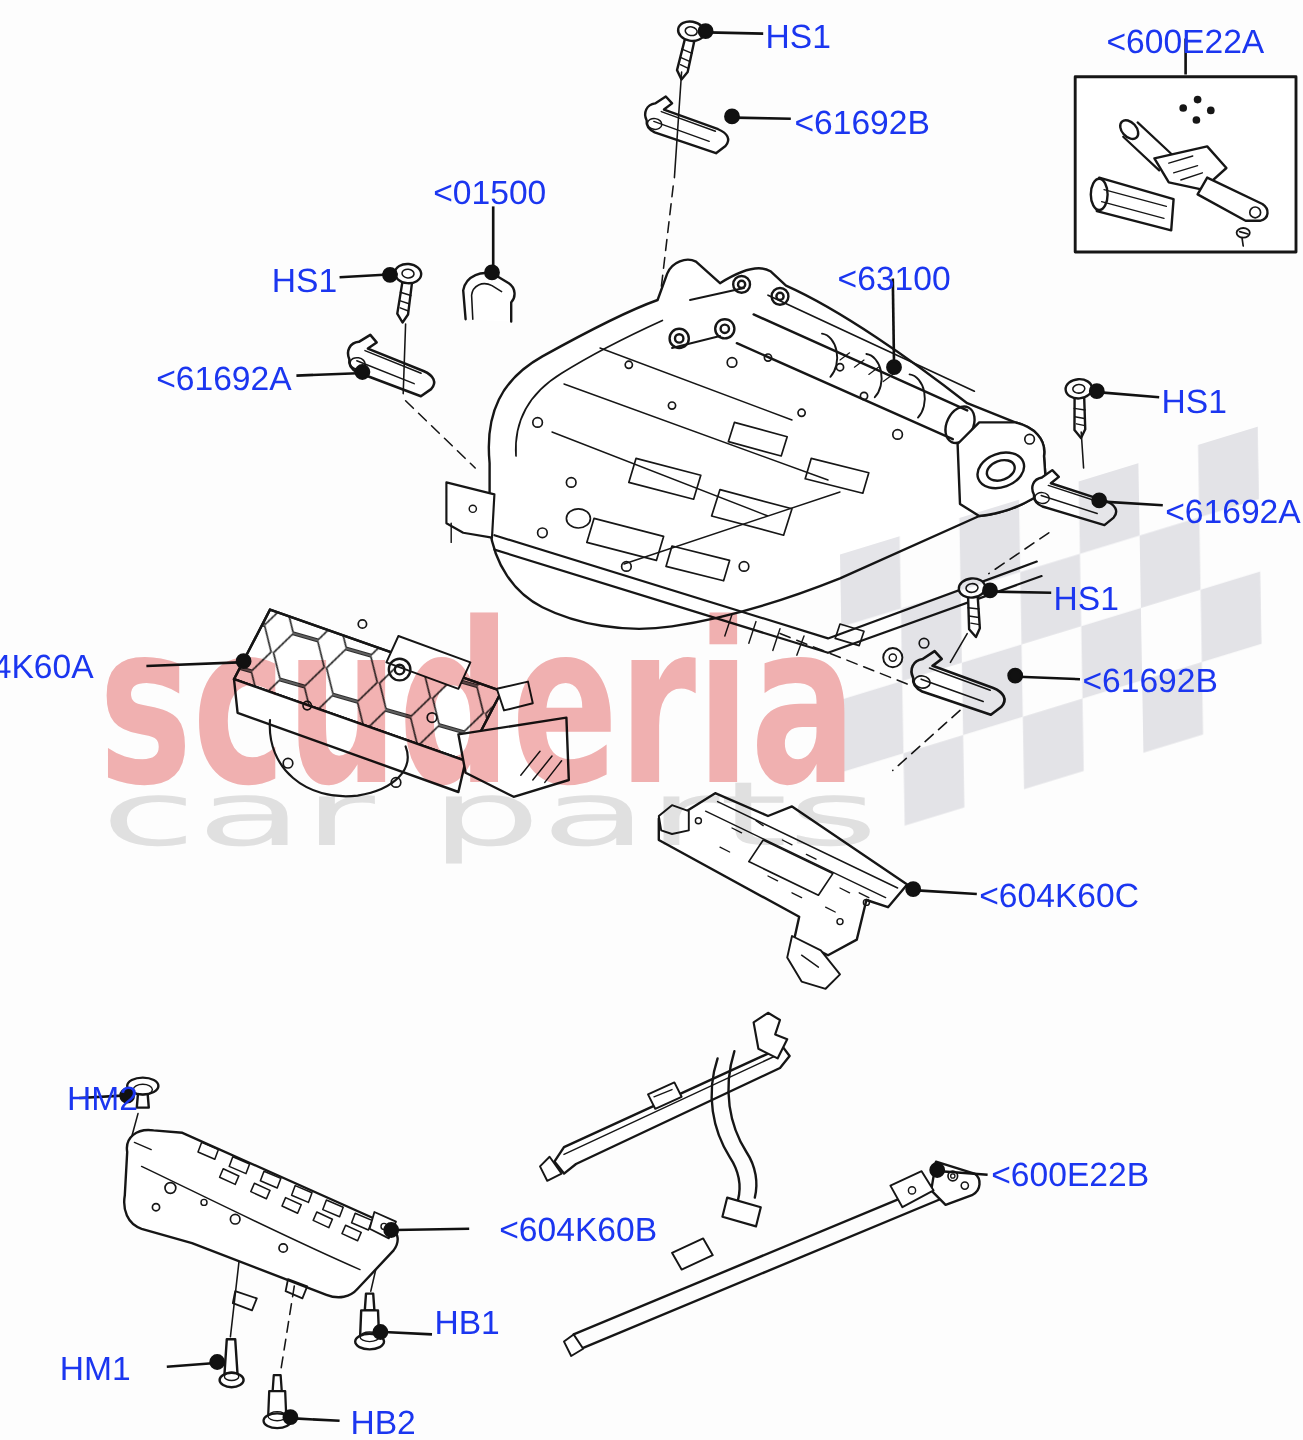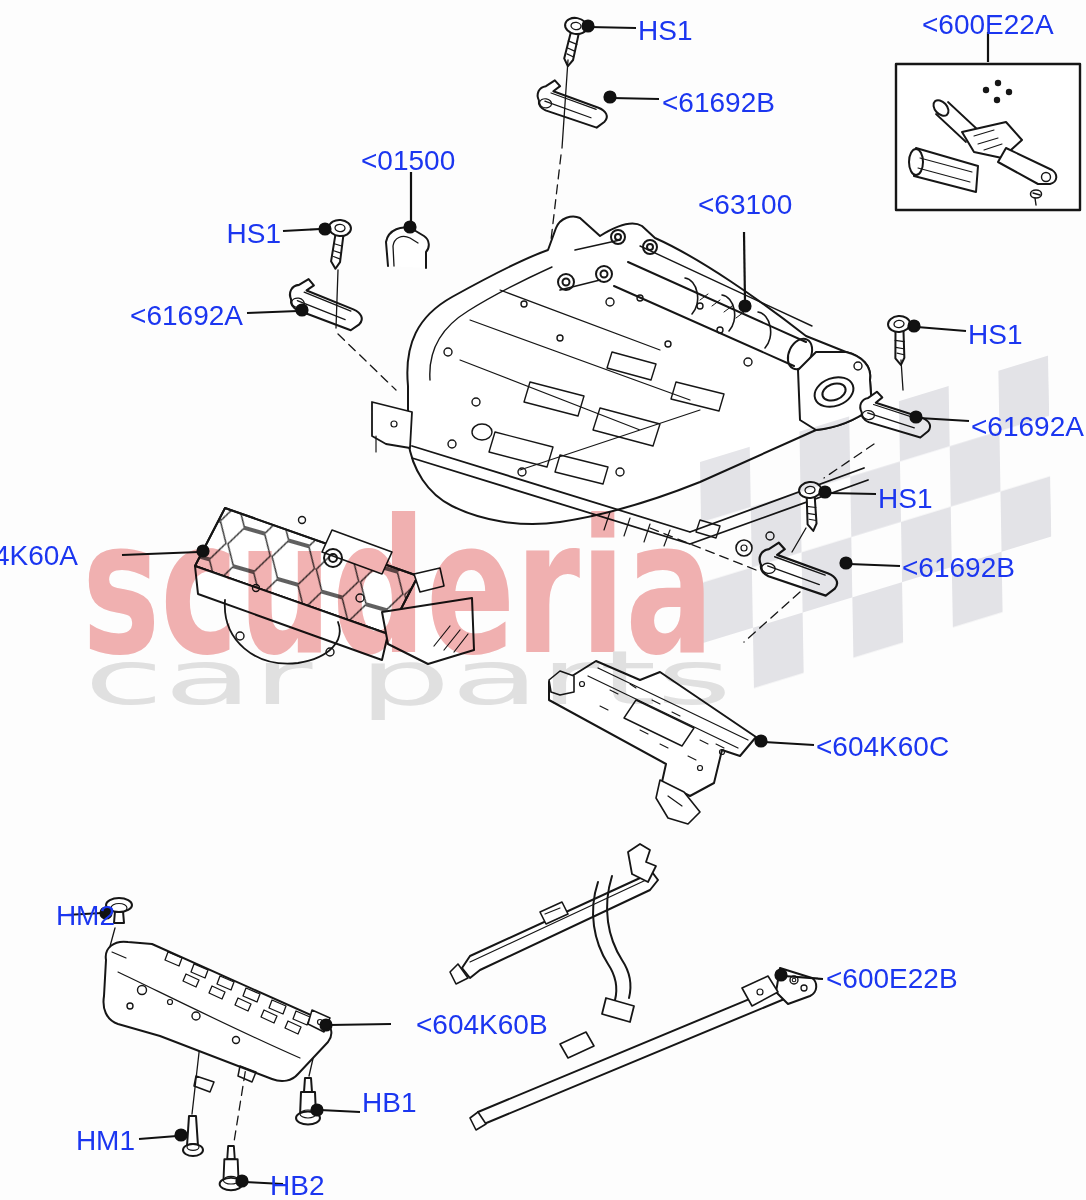--- a/index.html
+++ b/index.html
@@ -307,31 +307,31 @@
         <circle cx="317" cy="1110" r="5.5"></circle>
     <line x1="139" y1="1139" x2="177" y2="1136"></line>
         <circle cx="181" cy="1135" r="5.5"></circle>
     <line x1="245" y1="1182" x2="283" y2="1184"></line>
         <circle cx="242" cy="1181" r="5.5"></circle>
   </g>
 </svg>
 
 <div class="lbl" style="left:638px;top:16px">HS1</div>
 <div class="lbl" style="left:662px;top:88px">&lt;61692B</div>
-<div class="lbl" style="left:922px;top:10px">&lt;600E22A</div>
+<div class="lbl" style="left:922px;top:20px">&lt;600E22A</div>
 <div class="lbl" style="left:361px;top:146px">&lt;01500</div>
 <div class="lbl" style="right:805px;top:219px">HS1</div>
 <div class="lbl" style="right:843px;top:301px">&lt;61692A</div>
-<div class="lbl" style="left:698px;top:190px">&lt;63100</div>
+<div class="lbl" style="left:698px;top:218px">&lt;63100</div>
 <div class="lbl" style="left:968px;top:320px">HS1</div>
 <div class="lbl" style="left:971px;top:412px">&lt;61692A</div>
 <div class="lbl" style="left:878px;top:484px">HS1</div>
 <div class="lbl" style="left:902px;top:553px">&lt;61692B</div>
 <div class="lbl" style="right:1008px;top:541px">&lt;604K60A</div>
 <div class="lbl" style="left:816px;top:732px">&lt;604K60C</div>
 <div class="lbl" style="right:971px;top:901px">HM2</div>
 <div class="lbl" style="left:416px;top:1010px">&lt;604K60B</div>
 <div class="lbl" style="left:826px;top:964px">&lt;600E22B</div>
 <div class="lbl" style="left:362px;top:1088px">HB1</div>
-<div class="lbl" style="right:951px;top:1126px">HM1</div>
-<div class="lbl" style="left:270px;top:1171px">HB2</div>
+<div class="lbl" style="right:977px;top:1126px">HM1</div>
+<div class="lbl" style="left:292px;top:1171px">HB2</div>
 
 </div>
 
 </body></html>

